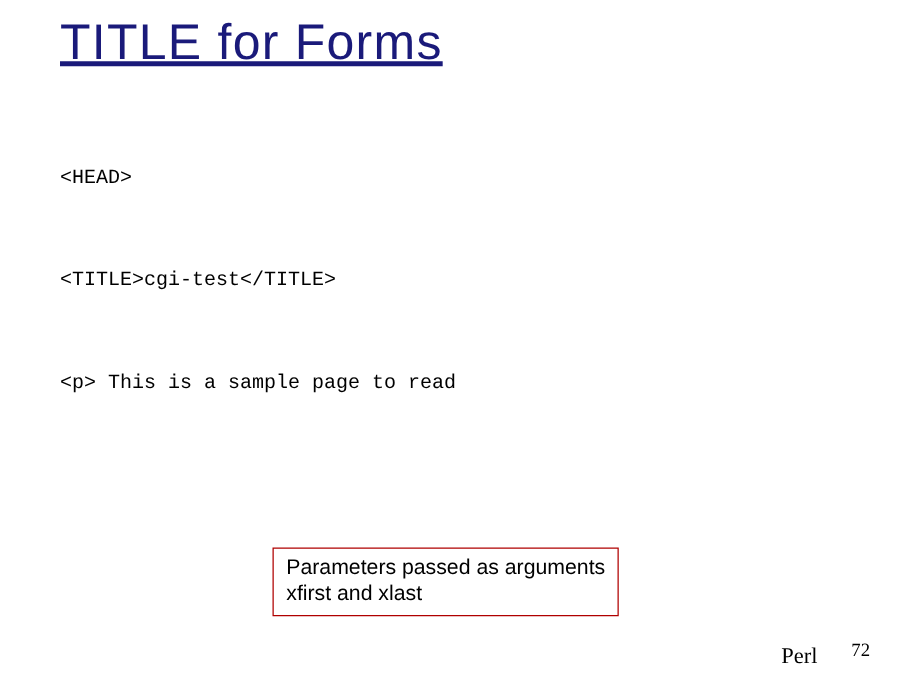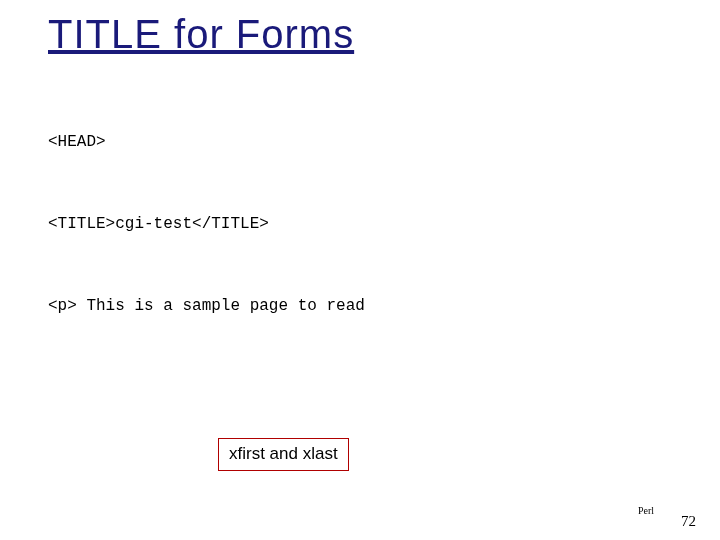--- a/index.html
+++ b/index.html
@@ -39,23 +39,23 @@
     padding: 4px 10px 6px 10px;
     font-family: "Comic Sans MS", "Comic Sans", cursive, sans-serif;
     font-size: 17px;
     color: #000;
     line-height: 1.25;
     background: #fff;
   }
   .footer-label {
     position: absolute;
     right: 66px;
-    bottom: 24px;
+    bottom: 5px;
     font-family: "Comic Sans MS", cursive;
-    font-size: 10px;
+    font-size: 18px;
     color: #000;
     text-align: right;
   }
   .footer-num {
     position: absolute;
     right: 24px;
     bottom: 10px;
     font-family: "Comic Sans MS", cursive;
     font-size: 15px;
     color: #000;
@@ -77,17 +77,18 @@
     
     
     
     
     
     
   </div>
 </div>
 
 <div class="callout">
+  <div>Parameters passed as arguments</div>
   <div>xfirst and xlast</div>
 </div>
 
 <div class="footer-label">Perl</div>
 <div class="footer-num">72</div>
 
 </body></html>

